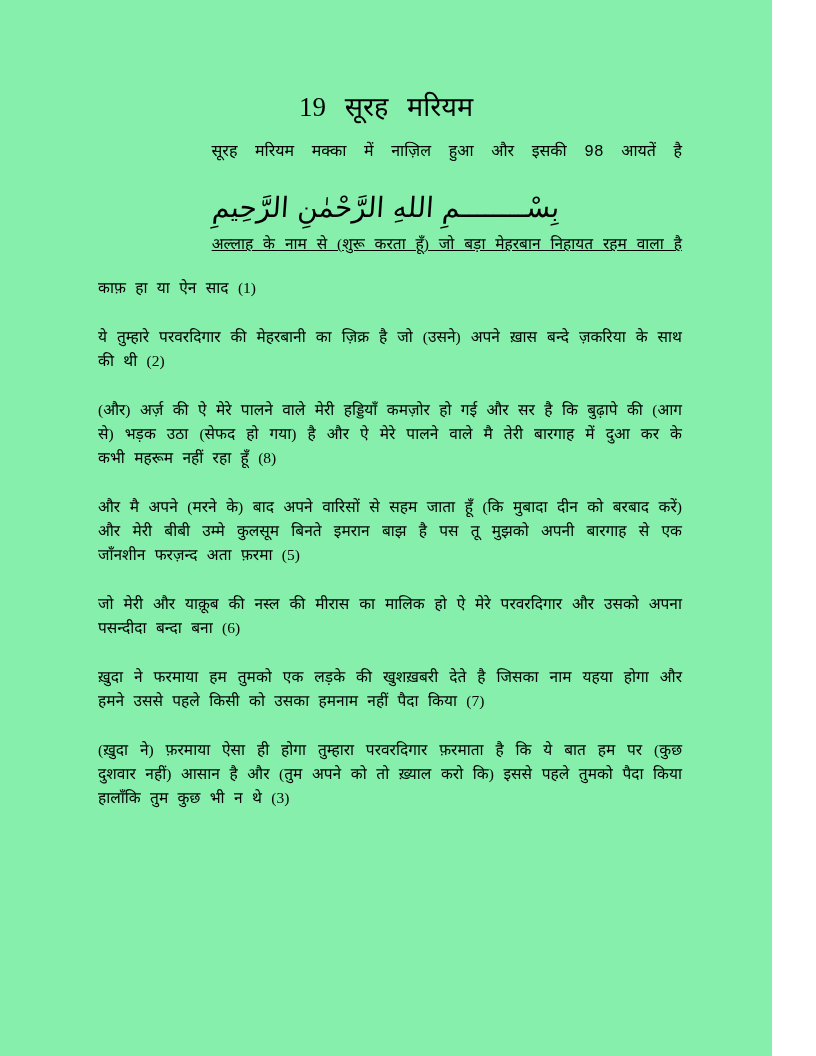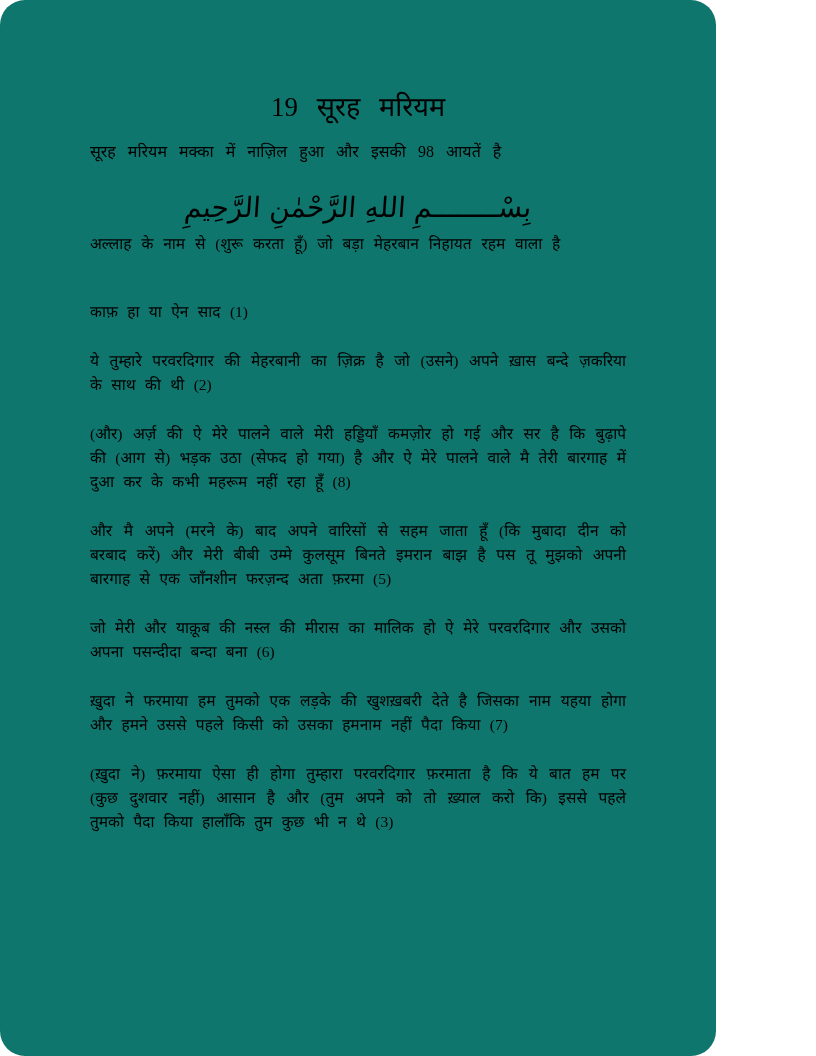--- a/index.html
+++ b/index.html
@@ -2,64 +2,65 @@
 <html lang="hi"><head>
 <meta charset="utf-8">
 <style>
   html, body {
     margin: 0;
     padding: 0;
     background: #ffffff;
   }
   .page {
     position: relative;
-    width: 716px;
+    width: 772px;
     height: 1056px;
-    background: #0f766e;
+    background: #86efac;
     color: #000000;
     overflow: hidden;
     font-family: "Liberation Serif", "DejaVu Serif", serif;
-    border-radius: 25px;
   }
   .content {
     padding: 90px 90px 0 90px;
   }
   .doc-title {
     margin: 0 0 16px 0;
     font-size: 27px;
     font-weight: normal;
     text-align: center;
     word-spacing: 12px;
     line-height: 34px;
   }
   .doc-subtitle {
     margin: 0 0 24px 0;
     font-size: 16px;
-    text-align: left;
+    text-align: right;
     word-spacing: 8px;
     line-height: 24px;
+    font-family: Liberation Mono, monospace;
   }
   .bismillah {
     margin: 2px 0 4px 0;
     text-align: center;
     direction: rtl;
     font-family: "DejaVu Sans", sans-serif;
     font-size: 28px;
     line-height: 40px;
     transform: skewX(-4deg);
   }
   .bismillah-translation {
-    margin: 0 0 44px 0;
+    margin: 0 0 20px 0;
     font-size: 15.5px;
-    text-align: left;
+    text-align: right;
     word-spacing: 6px;
     line-height: 24px;
+    text-decoration: underline;
   }
   .verse {
-    margin: 0 0 25px 0;
+    margin: 0 0 25px 8px;
     font-size: 15.5px;
     line-height: 24px;
     text-align: justify;
     word-spacing: 5.5px;
   }
 </style>
 </head>
 <body>
 
 <div class="page">

